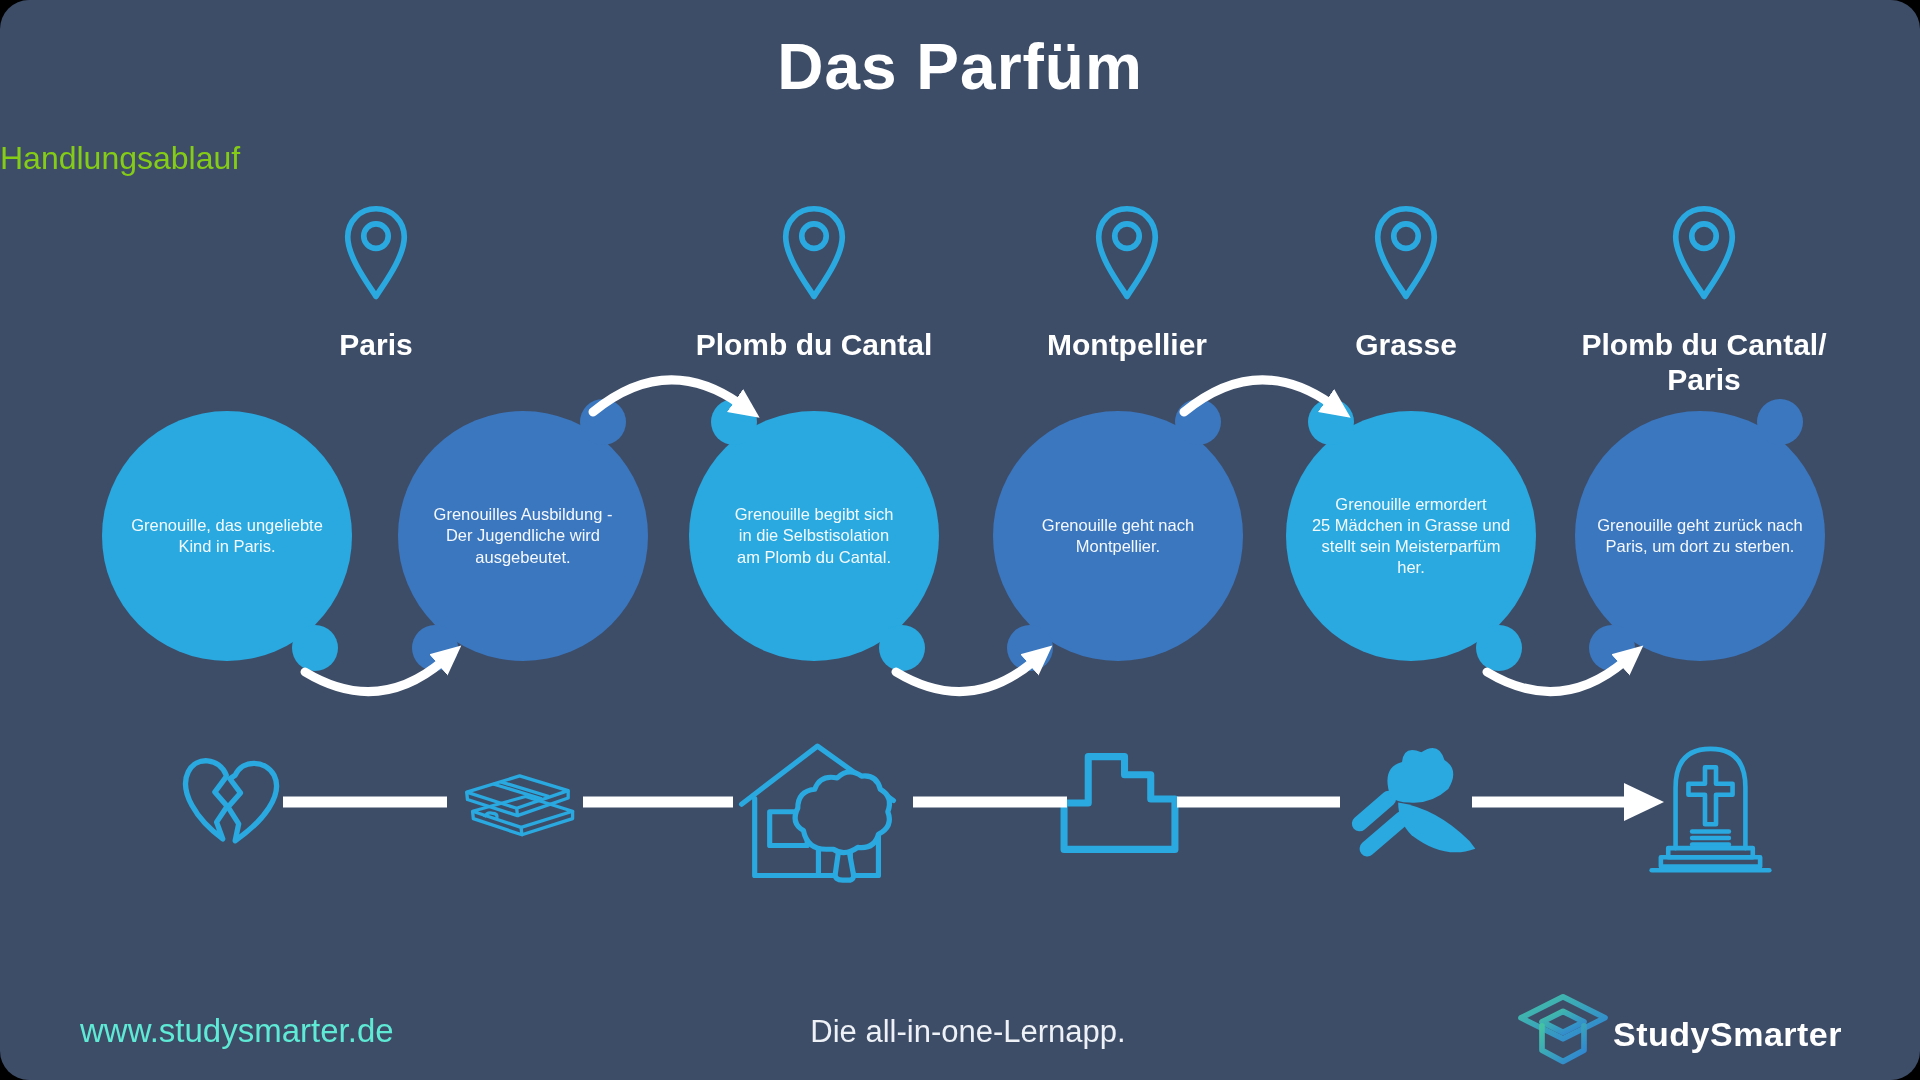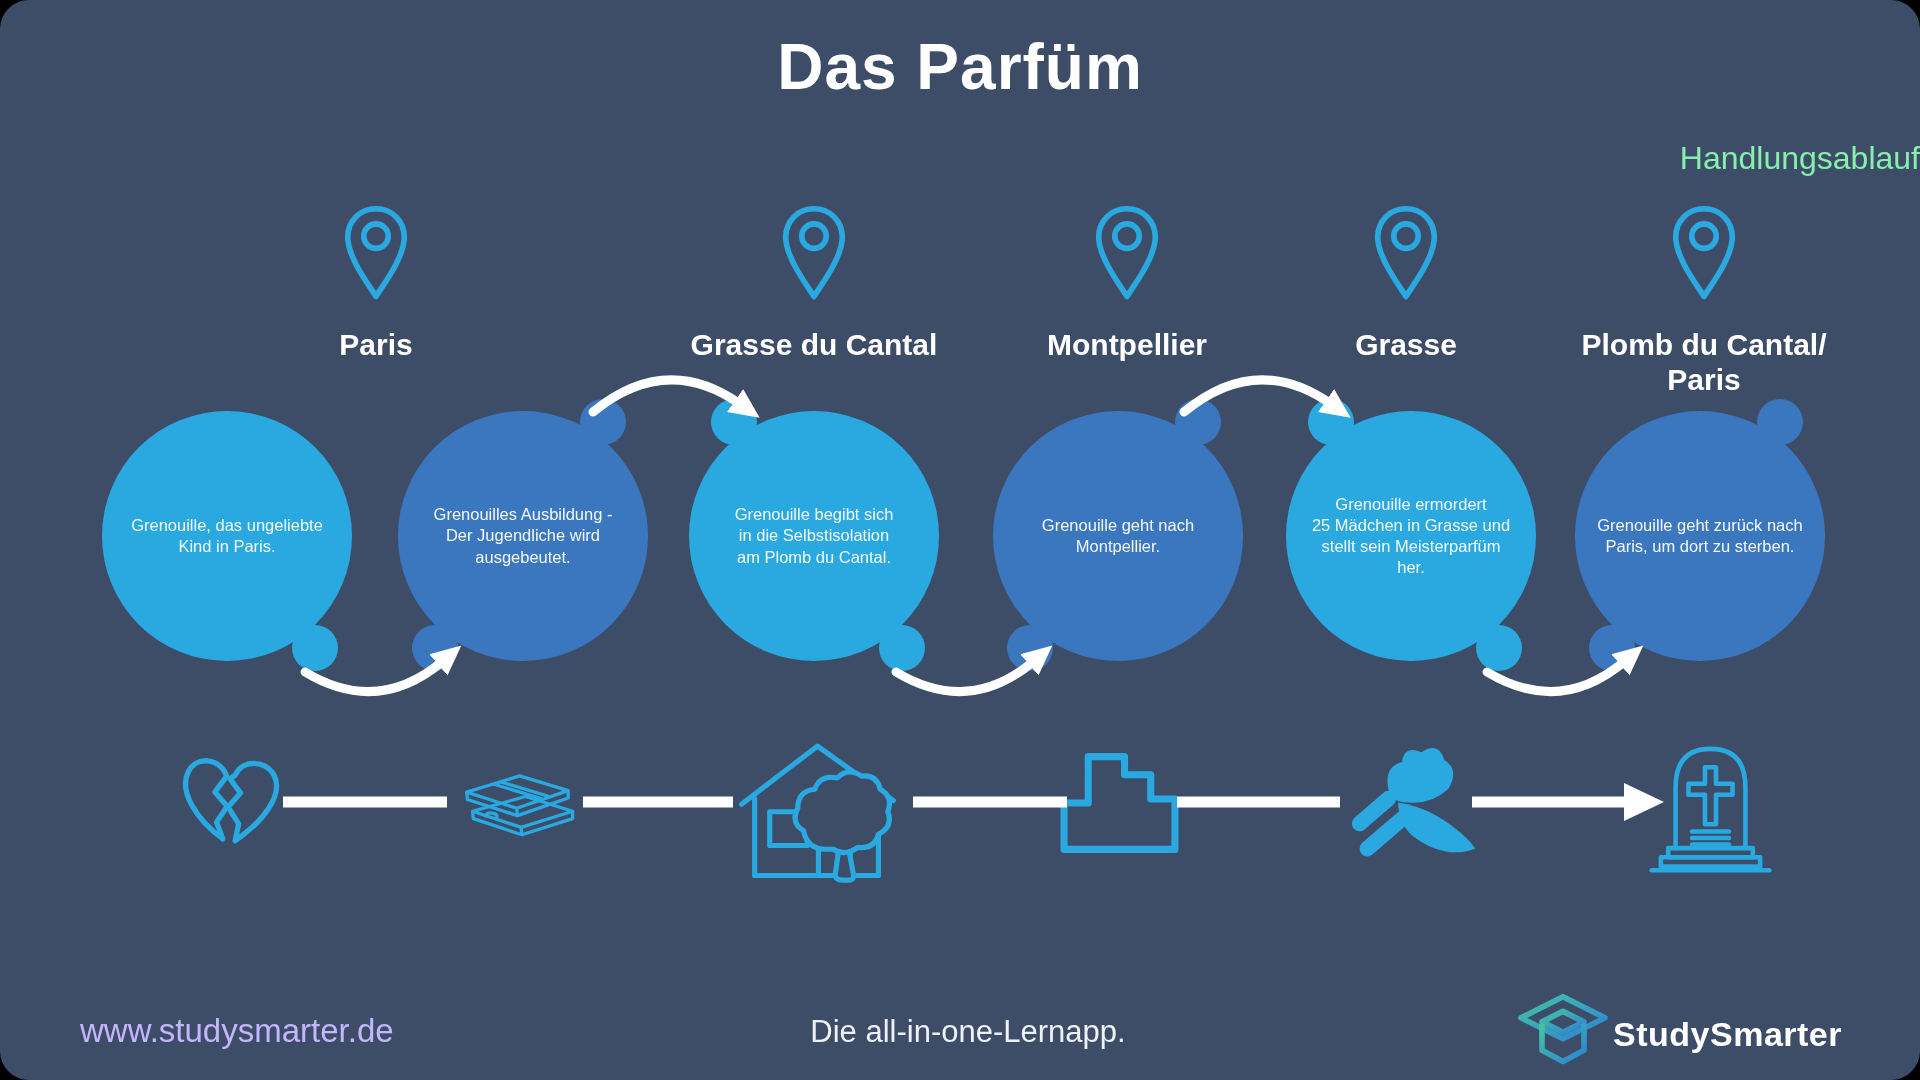--- a/index.html
+++ b/index.html
@@ -3,22 +3,22 @@
 <meta charset="utf-8">
 <style>
   html,body{margin:0;padding:0;background:#000;}
   .card{
     position:relative;width:1920px;height:1080px;background:#3d4d68;
     border-radius:29px;overflow:hidden;
     font-family:"Liberation Sans",sans-serif;color:#fff;
   }
   .title{position:absolute;top:30px;left:0;width:100%;text-align:center;
     font-size:64px;font-weight:800;letter-spacing:1px;}
-  .subtitle{position:absolute;top:140px;left:0;width:100%;text-align:right;
-    font-size:32px;font-weight:400;color:#86efac;}
+  .subtitle{position:absolute;top:140px;left:0;width:100%;text-align:left;
+    font-size:32px;font-weight:400;color:#84cc16;}
   .pin{position:absolute;top:205px;width:76px;height:98px;}
   .loc{position:absolute;top:328px;width:440px;text-align:center;
     font-size:30px;font-weight:700;line-height:1.15;white-space:pre-line;}
   .loc1{left:156px}.loc2{left:594px}.loc3{left:907px}.loc4{left:1186px}.loc5{left:1484px}
   .p1{left:338px}.p2{left:776px}.p3{left:1089px}.p4{left:1368px}.p5{left:1666px}
   .bubble{position:absolute;top:411px;width:250px;height:250px;border-radius:50%;
     display:flex;align-items:center;justify-content:center;}
   .bubble-text{padding:0 20px;text-align:center;font-size:16.5px;line-height:1.28;
     color:rgba(255,255,255,.95);white-space:pre-line;}
   .light{background:#29a9e0}.medium{background:#3b77bf}
@@ -27,21 +27,21 @@
   .b-br{right:14px;bottom:-10px}.b-bl{left:14px;bottom:-10px}
   .b-tr{right:22px;top:-12px}.b-tl{left:22px;top:-12px}
   .overlay{position:absolute;left:0;top:0;width:1920px;height:1080px;pointer-events:none;}
   .ticon{position:absolute;}
   .i-heart{left:175px;top:745px}
   .i-money{left:452px;top:742px}
   .i-house{left:725px;top:733px}
   .i-city{left:1058px;top:742px}
   .i-knife{left:1348px;top:733px}
   .i-tomb{left:1648px;top:733px}
-  .footer-url{position:absolute;left:80px;top:1012px;font-size:33px;color:#c4b5fd;}
+  .footer-url{position:absolute;left:80px;top:1012px;font-size:33px;color:#5eead4;}
   .footer-tag{position:absolute;left:8px;top:1014px;width:100%;text-align:center;
     font-size:31px;color:#eef1f6;}
   .brand{position:absolute;right:78px;top:992px;display:flex;align-items:center;}
   .brand-name{font-size:34px;font-weight:700;letter-spacing:.5px;}
 </style>
 </head>
 <body>
 
 <div class="card">
 
@@ -73,21 +73,21 @@
     </g>
   </svg>
   <svg class="pin p5" viewBox="0 0 80 104">
     <g fill="none" stroke="#2aa9e0" stroke-width="6" stroke-linejoin="round">
       <path d="M40 4 C57 4 70 17 70 34 C70 55 49 83 40 97 C31 83 10 55 10 34 C10 17 23 4 40 4 Z"></path>
       <circle cx="40" cy="33" r="13"></circle>
     </g>
   </svg>
 
   <div class="loc loc1">Paris</div>
-  <div class="loc loc2">Grasse du Cantal</div>
+  <div class="loc loc2">Plomb du Cantal</div>
   <div class="loc loc3">Montpellier</div>
   <div class="loc loc4">Grasse</div>
   <div class="loc loc5">Plomb du Cantal/
 Paris</div>
 
   <div class="bubble light bb1">
     <span class="bump b-br"></span>
     <div class="bubble-text">Grenouille, das ungeliebte
 Kind in Paris.</div>
   </div>

